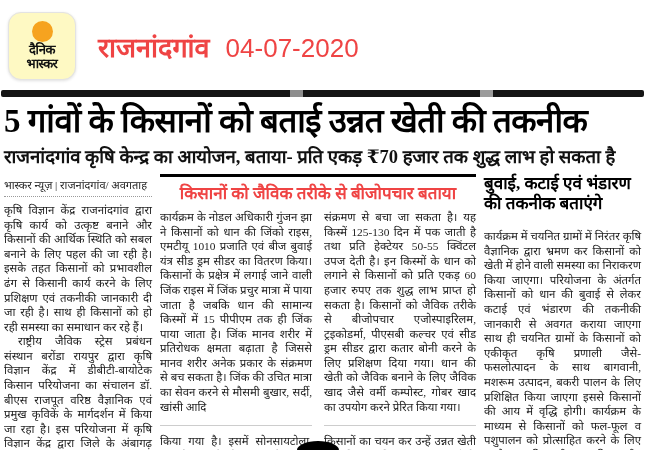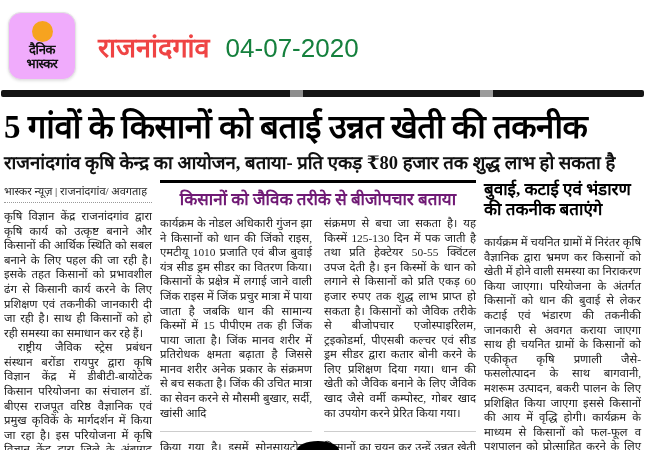--- a/index.html
+++ b/index.html
@@ -2,57 +2,57 @@
 <html><head>
 <meta charset="utf-8">
 <style>
   * { margin:0; padding:0; box-sizing:border-box; }
   html,body { width:645px; height:450px; overflow:hidden; background:#ffffff; }
   body { font-family:"Liberation Sans","DejaVu Sans",sans-serif; position:relative; }
 
   
   .site-header { display:flex; align-items:center; padding:10px 10px 6px 8px; height:88px; }
   .logo-card {
-    width:68px; height:68px; background:#f0abfc; border:1px solid #e3e3e3; border-radius:13px;
+    width:68px; height:68px; background:#fef9c3; border:1px solid #e3e3e3; border-radius:13px;
     box-shadow:0 1px 3px rgba(0,0,0,.12); display:flex; flex-direction:column;
     align-items:center; justify-content:center; cursor:pointer;
   }
   .sun-dot { width:21px; height:21px; border-radius:50%; margin-bottom:1px; }
   .logo-txt { font-weight:bold; color:#111; font-size:13px; line-height:14px; text-align:center; letter-spacing:-0.5px; }
   .masthead { display:flex; align-items:baseline; gap:16px; margin-left:22px; }
   .edition-title { font-size:27px; font-weight:bold; color:#323c47; }
   .publish-date { font-size:26px; color:#8fa0b5; }
 
   
   .clip { position:absolute; left:0; top:90px; width:645px; }
   .paper-edge {
     height:7px; margin:0 1px; border-radius:2px;
     background:linear-gradient(90deg,#151515 0 45%,#8d8d8d 45% 47%,#151515 47% 74.5%,#9b9b9b 74.5% 76.5%,#151515 76.5% 100%);
   }
   .headline {
     font-family:"Liberation Serif","DejaVu Serif",serif;
     font-size:33px; font-weight:900; color:#000; letter-spacing:-0.5px;
-    line-height:1.12; padding:12px 4px 0 4px; white-space:nowrap;
+    line-height:1.12; padding:6px 4px 0 4px; white-space:nowrap;
   }
   .subheadline {
     font-family:"Liberation Serif","DejaVu Serif",serif;
     font-size:18.5px; font-weight:bold; color:#111; padding:3px 4px 6px 4px; white-space:nowrap;
   }
 
   .cols { display:flex; padding:0 4px; gap:8px; font-family:"Liberation Serif","DejaVu Serif",serif; }
   .body-txt { font-size:11.4px; line-height:14.6px; color:#1d1d1d; text-align:justify; }
 
   .col1 { width:148px; flex:none; }
   .byline { font-size:11px; color:#222; padding:3px 0 4px 0; border-bottom:1px dotted #9a9a9a; margin-bottom:6px; white-space:nowrap; }
   .byline b { font-weight:normal; }
   .col1 .p2 { text-indent:14px; }
 
   .mid { width:316px; flex:none; }
   .mid-heading {
-    border-top:3px solid #000; text-align:center; font-size:17px; font-weight:bold; color:#701a75;
+    border-top:3px solid #000; text-align:center; font-size:17px; font-weight:bold; color:#ef4444;
     padding:4px 0 6px 0; white-space:nowrap;
   }
   .mid-cols { display:flex; gap:12px; }
   .mid-col { width:152px; flex:none; }
   .lower-block { margin-top:11px; border-top:1px solid #cdcdcd; padding-top:8px; }
 
   .col4 { width:157px; flex:none; }
   .col4-heading { font-size:17px; font-weight:bold; color:#000; line-height:1.18; margin-bottom:15px; }
 
   .page-curl { position:absolute; left:297px; top:441px; width:42px; height:18px; background:#000; border-radius:50%; }
@@ -61,29 +61,29 @@
 <body>
 
 <div class="site-header">
   <div class="logo-card">
     <div class="sun-dot" id="sunDot" style="background: rgb(246, 163, 31);"></div>
     <div class="logo-txt">दैनिक</div>
     <div class="logo-txt">भास्कर</div>
   </div>
   <div class="masthead">
     <span class="edition-title" style="color: #ef4444;">राजनांदगांव</span>
-    <span class="publish-date" style="color: #15803d;">04-07-2020</span>
+    <span class="publish-date" style="color: #ef4444;">04-07-2020</span>
   </div>
 </div>
 
 <div class="clip">
   <div class="paper-edge"></div>
 
   <div class="headline">5 गांवों के किसानों को बताई उन्नत खेती की तकनीक</div>
-  <div class="subheadline">राजनांदगांव कृषि केन्द्र का आयोजन, बताया- प्रति एकड़ ₹80 हजार तक शुद्ध लाभ हो सकता है</div>
+  <div class="subheadline">राजनांदगांव कृषि केन्द्र का आयोजन, बताया- प्रति एकड़ ₹70 हजार तक शुद्ध लाभ हो सकता है</div>
 
   <div class="cols">
 
     <div class="col1">
       <div class="byline">
         <b>भास्कर न्यूज़</b>
         <span>|</span>
         <span>राजनांदगांव/ अवगताह</span>
       </div>
       <div class="body-txt">कृषि विज्ञान केंद्र राजनांदगांव द्वारा कृषि कार्य को उत्कृष्ट बनाने और किसानों की आर्थिक स्थिति को सबल बनाने के लिए पहल की जा रही है। इसके तहत किसानों को प्रभावशील ढंग से किसानी कार्य करने के लिए प्रशिक्षण एवं तकनीकी जानकारी दी जा रही है। साथ ही किसानों को हो रही समस्या का समाधान कर रहे हैं।</div>

